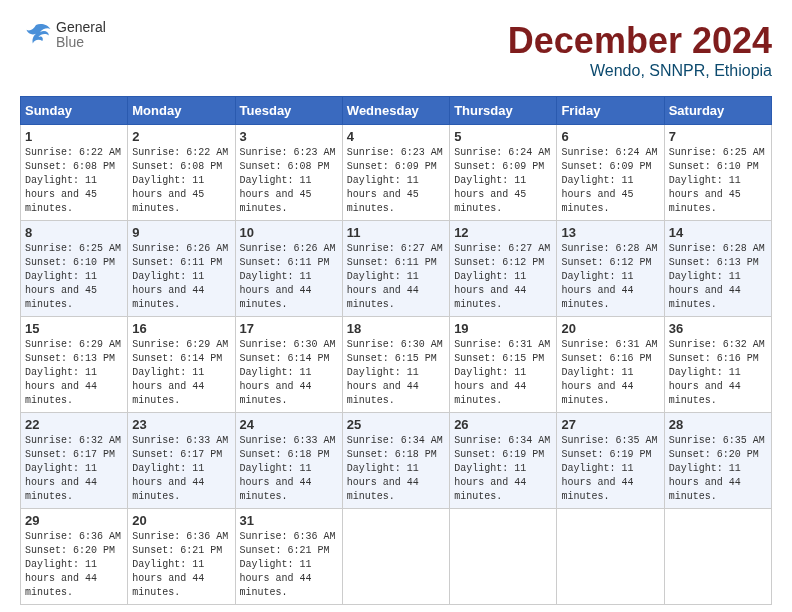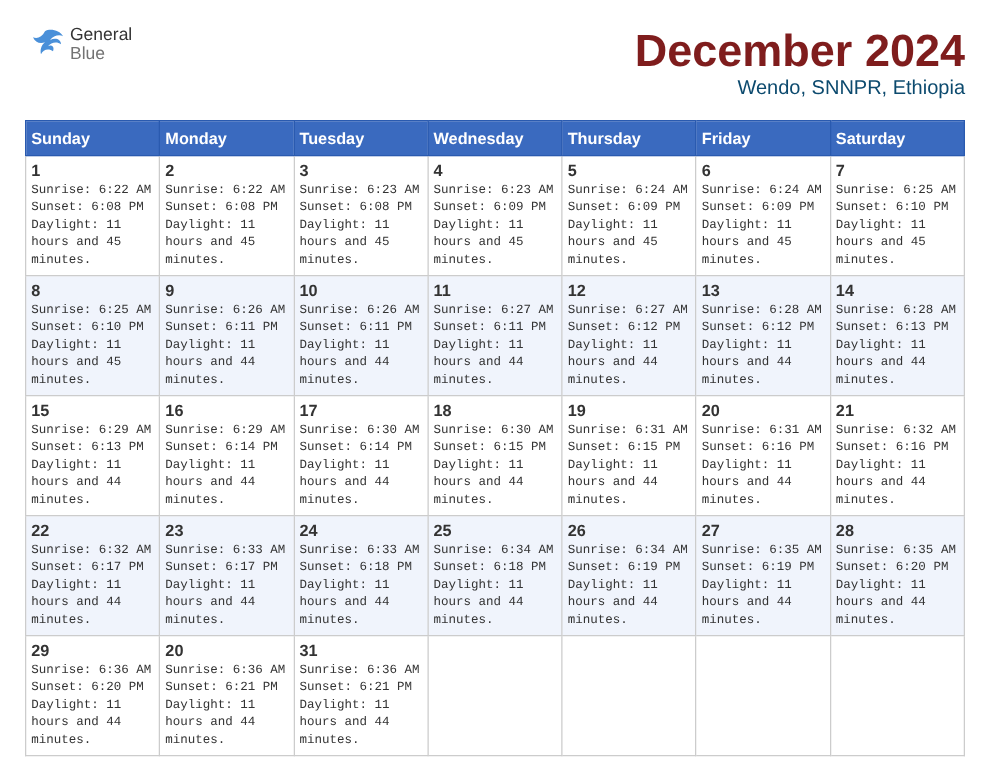--- a/index.html
+++ b/index.html
@@ -199,21 +199,21 @@
         </td>
         <td>
           <span class="day-number">19</span>
           <div class="day-info">Sunrise: 6:31 AM<br>Sunset: 6:15 PM<br>Daylight: 11 hours and 44 minutes.</div>
         </td>
         <td>
           <span class="day-number">20</span>
           <div class="day-info">Sunrise: 6:31 AM<br>Sunset: 6:16 PM<br>Daylight: 11 hours and 44 minutes.</div>
         </td>
         <td>
-          <span class="day-number">21</span>
+          <span class="day-number">36</span>
           <div class="day-info">Sunrise: 6:32 AM<br>Sunset: 6:16 PM<br>Daylight: 11 hours and 44 minutes.</div>
         </td>
       </tr>
       <tr>
         <td>
           <span class="day-number">22</span>
           <div class="day-info">Sunrise: 6:32 AM<br>Sunset: 6:17 PM<br>Daylight: 11 hours and 44 minutes.</div>
         </td>
         <td>
           <span class="day-number">23</span>

